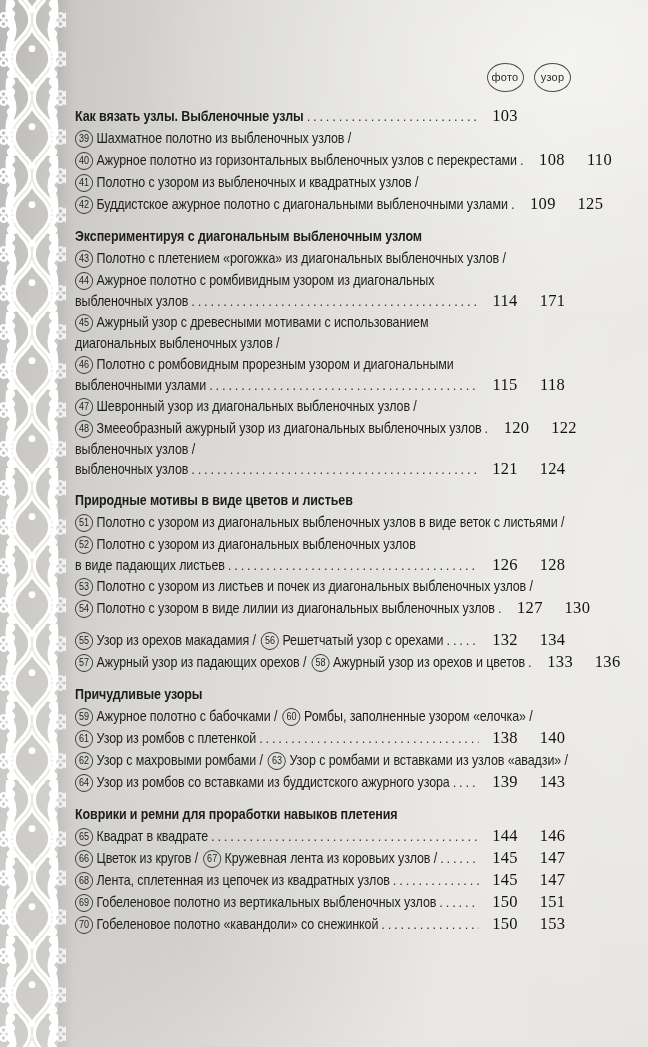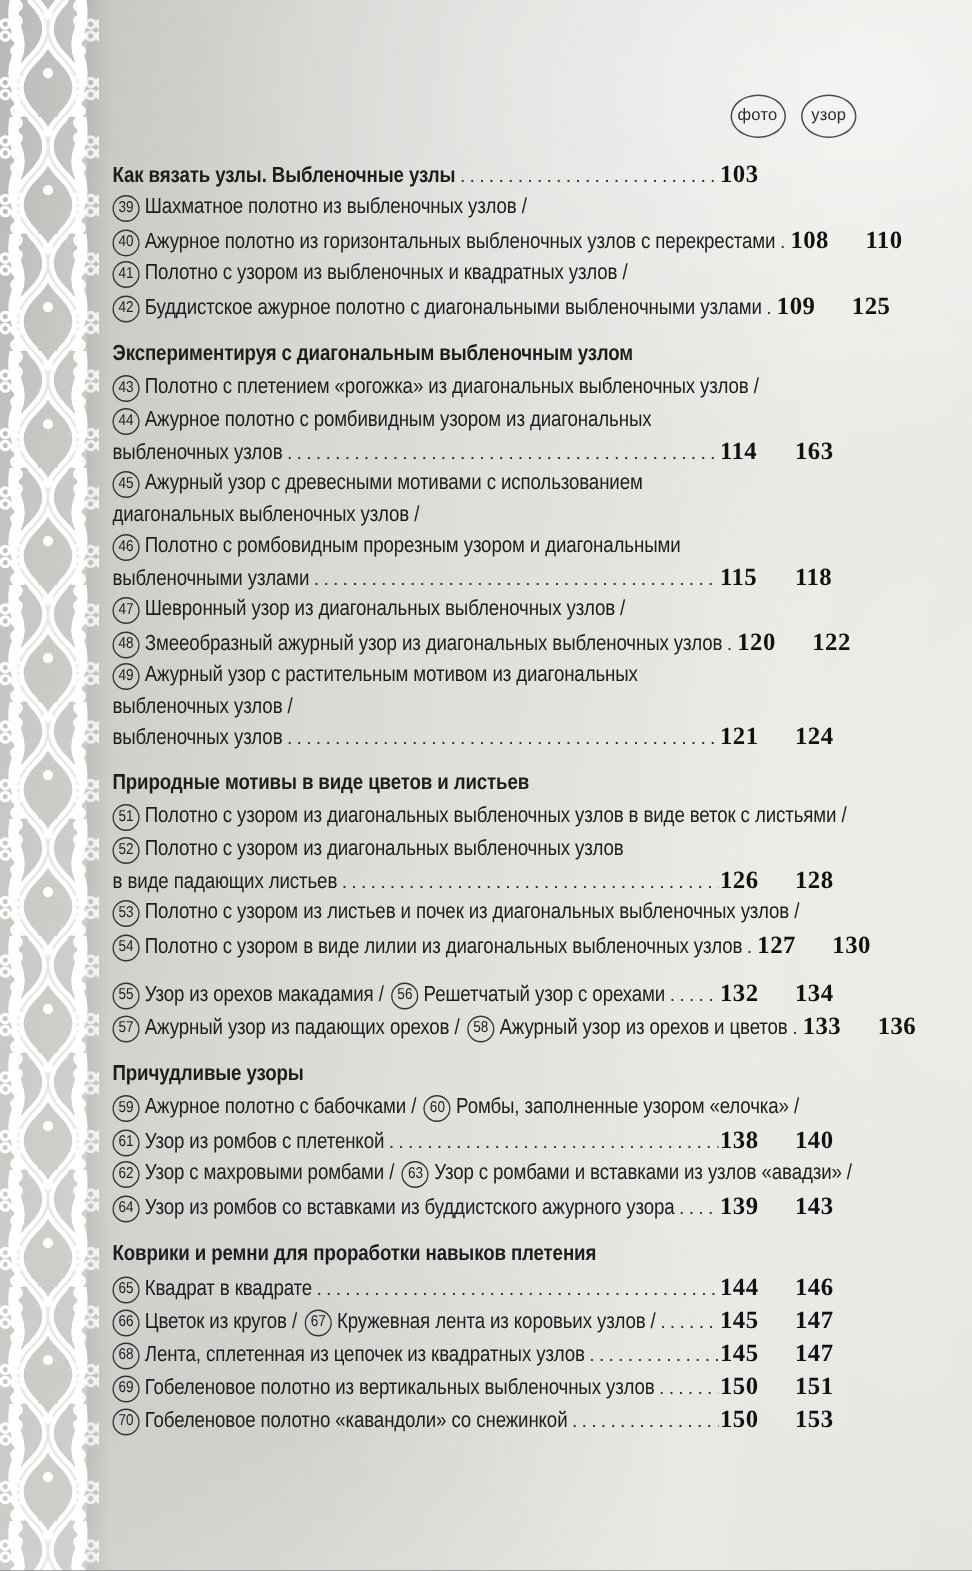--- a/index.html
+++ b/index.html
@@ -45,22 +45,22 @@
     display:inline-block;width:19px;height:16px;line-height:15px;
     border:1.2px solid #333;border-radius:50%;text-align:center;
     font-size:10.5px;letter-spacing:0;margin-right:4px;vertical-align:1px;
   }
   .seg-text + .cn{margin-left:2px;}
   .dots{
     flex:1 1 6px;min-width:6px;overflow:hidden;white-space:nowrap;
     font-size:13px;letter-spacing:2.8px;color:#2e2e2e;margin:0 1px 0 3px;
   }
   .num{
-    font-family:"Liberation Serif",serif;font-weight:bold;font-size:16.5px;
-    text-align:left;letter-spacing:0.3px;color:#121212;
+    font-family:"Liberation Serif",serif;font-weight:normal;font-size:16.5px;
+    text-align:center;letter-spacing:0.3px;color:#121212;
   }
   .col-photo{width:50px;flex:0 0 50px;}
   .col-pattern{width:45px;flex:0 0 45px;}
 </style>
 </head>
 <body>
 
 <div id="page">
 
   <div class="lace-wrap">
@@ -158,21 +158,21 @@
           <div class="row entry">
             <span class="shrink" style="margin-right: -70.14px;"><span class="cn">43</span><span class="seg-text">Полотно с плетением «рогожка» из диагональных выбленочных узлов /</span></span>
           </div>
           <div class="row entry">
             <span class="shrink" style="margin-right: -58.52px;"><span class="cn">44</span><span class="seg-text">Ажурное полотно с ромбивидным узором из диагональных</span></span>
           </div>
           <div class="row cont">
             <span class="shrink" style="margin-right: -18.48px;"><span class="seg-text">выбленочных узлов</span></span>
             <span class="dots">................................................................................................................................................................</span>
             <span class="num col-photo">114</span>
-            <span class="num col-pattern">163</span>
+            <span class="num col-pattern">171</span>
           </div>
           <div class="row entry">
             <span class="shrink" style="margin-right: -57.54px;"><span class="cn">45</span><span class="seg-text">Ажурный узор с древесными мотивами с использованием</span></span>
           </div>
           <div class="row cont">
             <span class="shrink" style="margin-right: -33.32px;"><span class="seg-text">диагональных выбленочных узлов /</span></span>
           </div>
           <div class="row entry">
             <span class="shrink" style="margin-right: -61.6px;"><span class="cn">46</span><span class="seg-text">Полотно с ромбовидным прорезным узором и диагональными</span></span>
           </div>
@@ -183,23 +183,20 @@
             <span class="num col-pattern">118</span>
           </div>
           <div class="row entry">
             <span class="shrink" style="margin-right: -55.58px;"><span class="cn">47</span><span class="seg-text">Шевронный узор из диагональных выбленочных узлов /</span></span>
           </div>
           <div class="row entry">
             <span class="shrink" style="margin-right: -66.22px;"><span class="cn">48</span><span class="seg-text">Змееобразный ажурный узор из диагональных выбленочных узлов</span></span>
             <span class="dots">................................................................................................................................................................</span>
             <span class="num col-photo">120</span>
             <span class="num col-pattern">122</span>
-          </div>
-          <div class="row entry">
-            <span class="shrink" style="margin-right: -56.98px;"><span class="cn">49</span><span class="seg-text">Ажурный узор с растительным мотивом из диагональных</span></span>
           </div>
           <div class="row cont">
             <span class="shrink" style="margin-right: -19.6px;"><span class="seg-text">выбленочных узлов /</span></span>
           </div>
           <div class="row cont">
             <span class="shrink" style="margin-right: -18.48px;"><span class="seg-text">выбленочных узлов</span></span>
             <span class="dots">................................................................................................................................................................</span>
             <span class="num col-photo">121</span>
             <span class="num col-pattern">124</span>
           </div>

